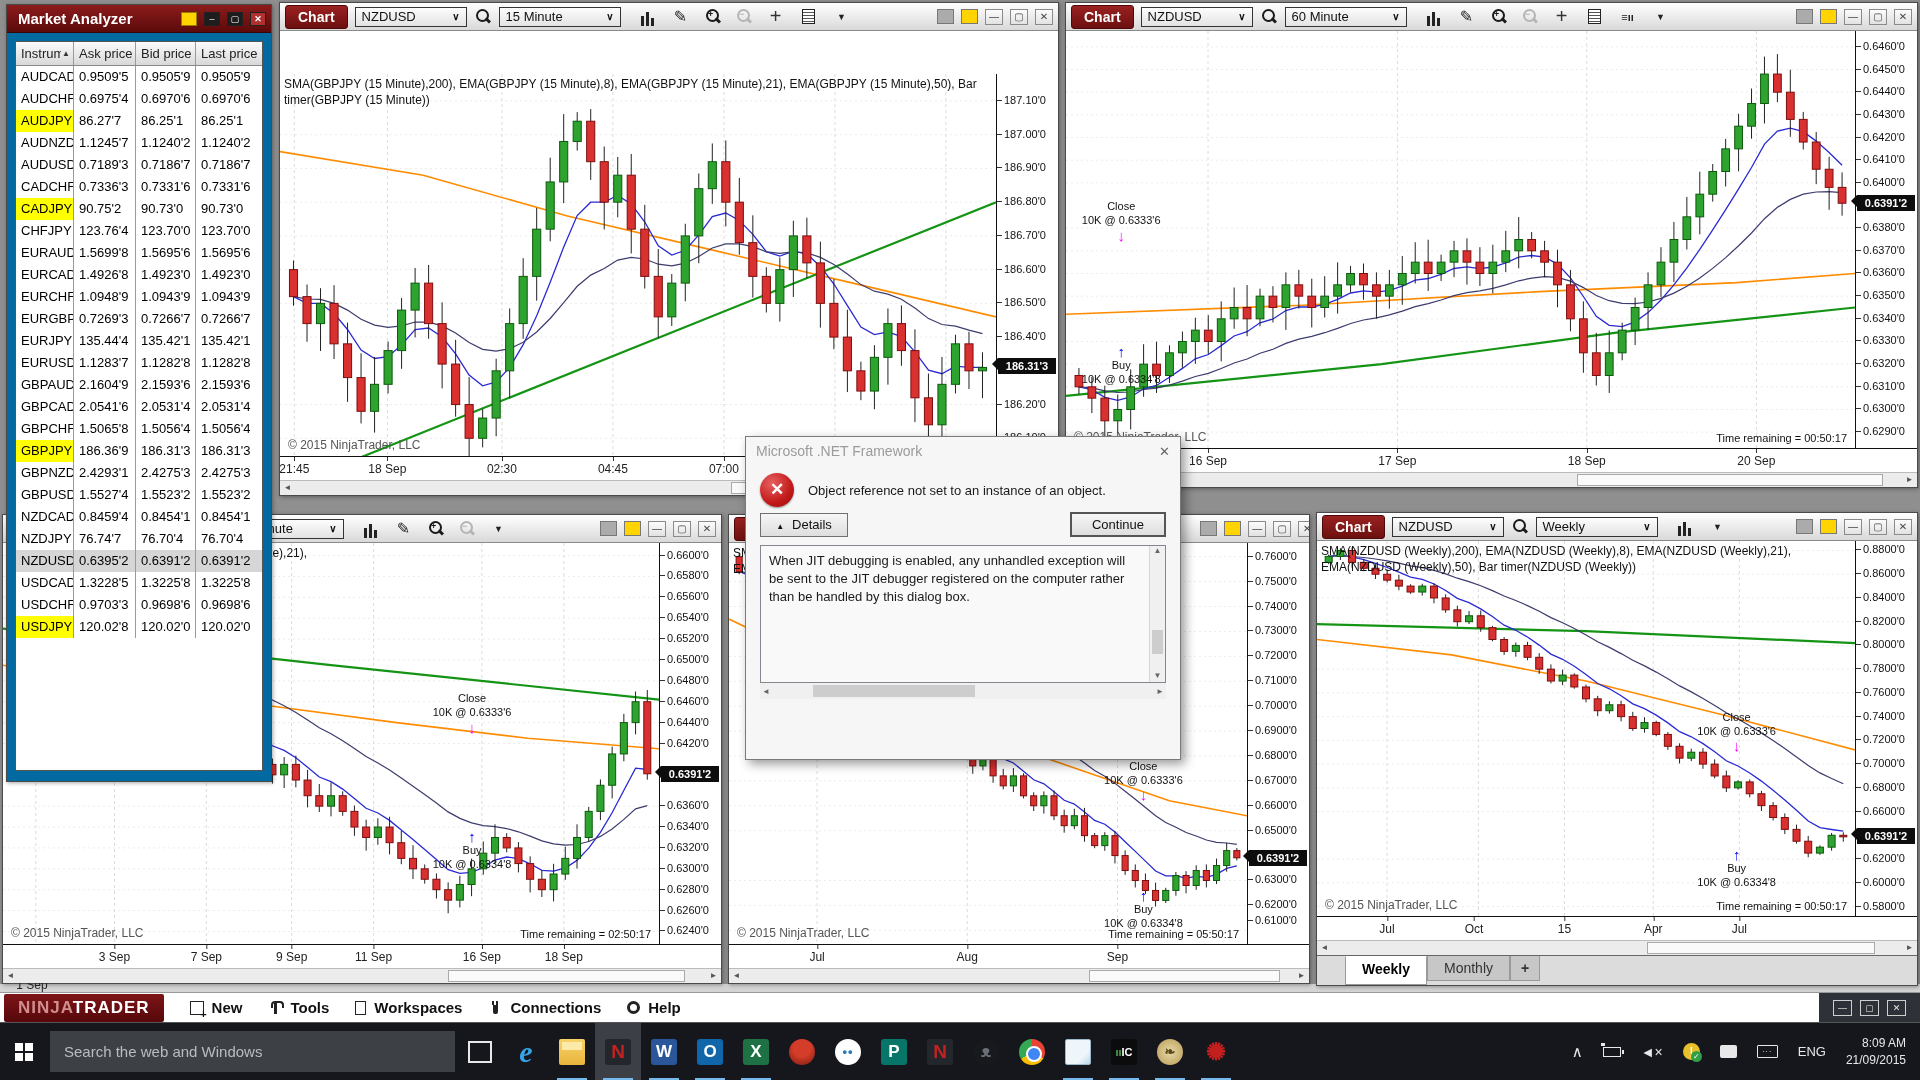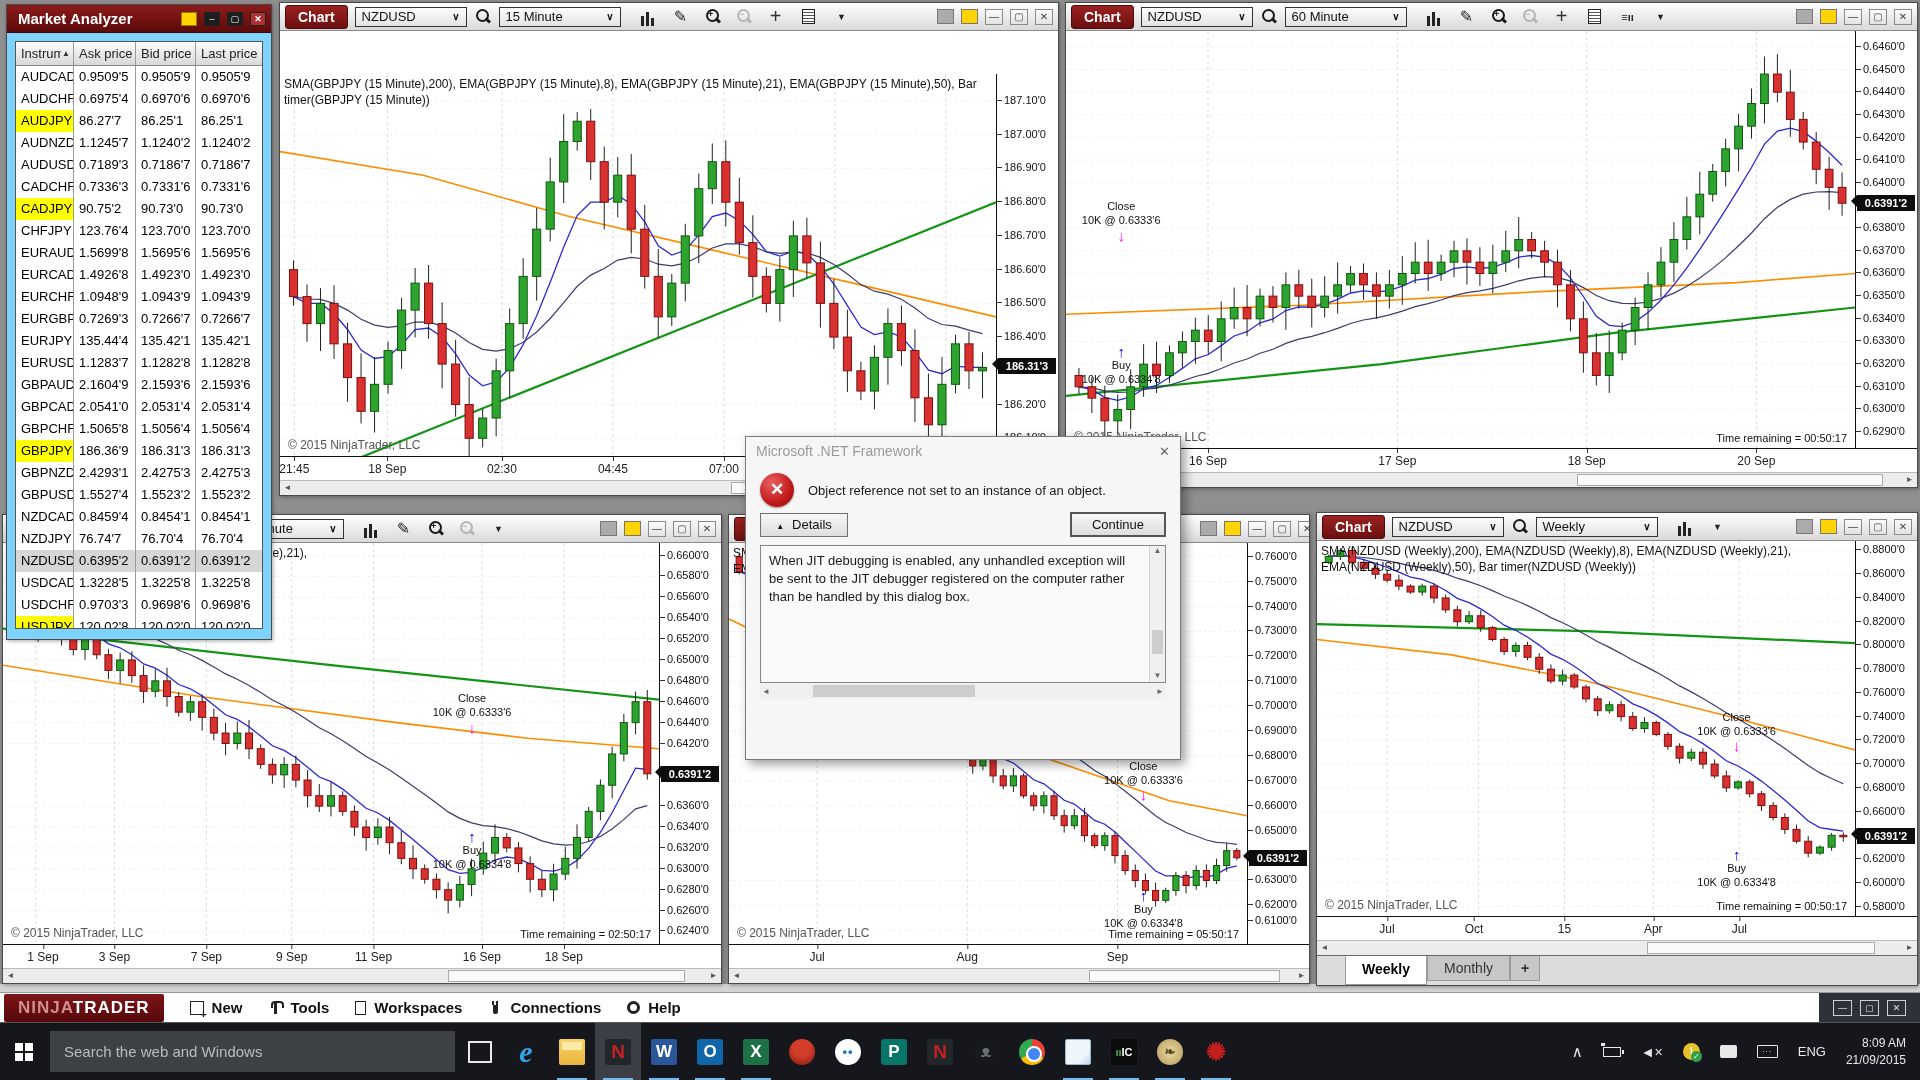--- a/index.html
+++ b/index.html
@@ -56,21 +56,21 @@
   .anno{position:absolute;z-index:5;text-align:center;font-size:11px;color:#111;transform:translateX(-50%);line-height:1.25;white-space:nowrap;}
   .anno .arr{font-size:15px;font-weight:bold;display:block;line-height:1;}
   .arr.down{color:#ff00ff;}
   .arr.up{color:#0000ee;}
   
   .tabs{grid-column:1 / span 2;grid-row:4;background:#dcdcdc;border-top:1px solid #666;display:flex;align-items:flex-start;padding-left:28px;height:30px;}
   .tab{padding:4px 16px;font-size:14px;border:1px solid #999;border-top:none;background:#c7c7c7;color:#333;}
   .tab.active{background:#fff;font-weight:bold;color:#000;height:29px;border-top:1px solid #fff;}
   .tab.plus{padding:4px 10px;font-weight:bold;}
   
-  #ma{left:6px;top:4px;width:266px;height:636px;z-index:6;background:#7dd3fc;}
+  #ma{left:6px;top:4px;width:266px;height:778px;z-index:6;background:#0369a1;}
   #ma .tbar{background:linear-gradient(#8c1c1c,#5c0a0a);border-bottom:1px solid #3c0404;}
   #ma .matitle{color:#fff;font-weight:bold;font-size:15px;padding-left:6px;}
   .mabtn{width:16px;height:14px;border:1px solid #222;font-size:9px;line-height:12px;text-align:center;color:#fff;flex:0 0 auto;}
   .mabtn.yellow{background:#ffd400;border-color:#9a7d00;}
   .mabtn.dark{background:#1d1d1d;}
   .mabtn.close{background:#b03030;font-weight:bold;}
   #ma-table{position:absolute;left:8px;top:36px;right:8px;bottom:10px;background:#fff;border:1px solid #555;overflow:hidden;font-size:13px;}
   .marow{display:flex;height:22px;line-height:22px;border-bottom:0;}
   .marow.head{background:linear-gradient(#fcfcfc,#d8d8d8);border-bottom:1px solid #888;color:#222;height:24px;line-height:24px;}
   .macell{overflow:hidden;white-space:nowrap;border-right:1px solid #9a9a9a;padding-left:5px;flex:0 0 auto;}
@@ -268,21 +268,21 @@
           <div class="macell c3w">1.1282'8</div>
         </div>
         <div class="marow">
           <div class="macell c0">GBPAUD</div>
           <div class="macell c1w">2.1604'9</div>
           <div class="macell c2w">2.1593'6</div>
           <div class="macell c3w">2.1593'6</div>
         </div>
         <div class="marow">
           <div class="macell c0">GBPCAD</div>
-          <div class="macell c1w">2.0541'0</div>
+          <div class="macell c1w">2.0541'6</div>
           <div class="macell c2w">2.0531'4</div>
           <div class="macell c3w">2.0531'4</div>
         </div>
         <div class="marow">
           <div class="macell c0">GBPCHF</div>
           <div class="macell c1w">1.5065'8</div>
           <div class="macell c2w">1.5056'4</div>
           <div class="macell c3w">1.5056'4</div>
         </div>
         <div class="marow">
@@ -990,21 +990,21 @@
             <div class="ytick" style="top: 256.156px;">0.6360'0</div>
             <div class="ytick" style="top: 277.042px;">0.6340'0</div>
             <div class="ytick" style="top: 297.927px;">0.6320'0</div>
             <div class="ytick" style="top: 318.812px;">0.6300'0</div>
             <div class="ytick" style="top: 339.698px;">0.6280'0</div>
             <div class="ytick" style="top: 360.583px;">0.6260'0</div>
             <div class="ytick" style="top: 381.469px;">0.6240'0</div>
             <div class="pmarker" style="top: 222.575px;">0.6391'2</div>
           </div>
       <div class="taxis">
-            <div class="xtick" style="left: 40px;">1 Sep</div>
+            <div class="xtick" style="left: 29px; margin-top: 28px;">1 Sep</div>
             <div class="xtick" style="left: 111.52px;">3 Sep</div>
             <div class="xtick" style="left: 203.36px;">7 Sep</div>
             <div class="xtick" style="left: 288.64px;">9 Sep</div>
             <div class="xtick" style="left: 370.64px;">11 Sep</div>
             <div class="xtick" style="left: 478.88px;">16 Sep</div>
             <div class="xtick" style="left: 560.88px;">18 Sep</div>
           </div>
       <div class="sbar">
         <span class="la">◄</span>
         <div class="thumb" style="left: 62%; width: 33%;"></div>

